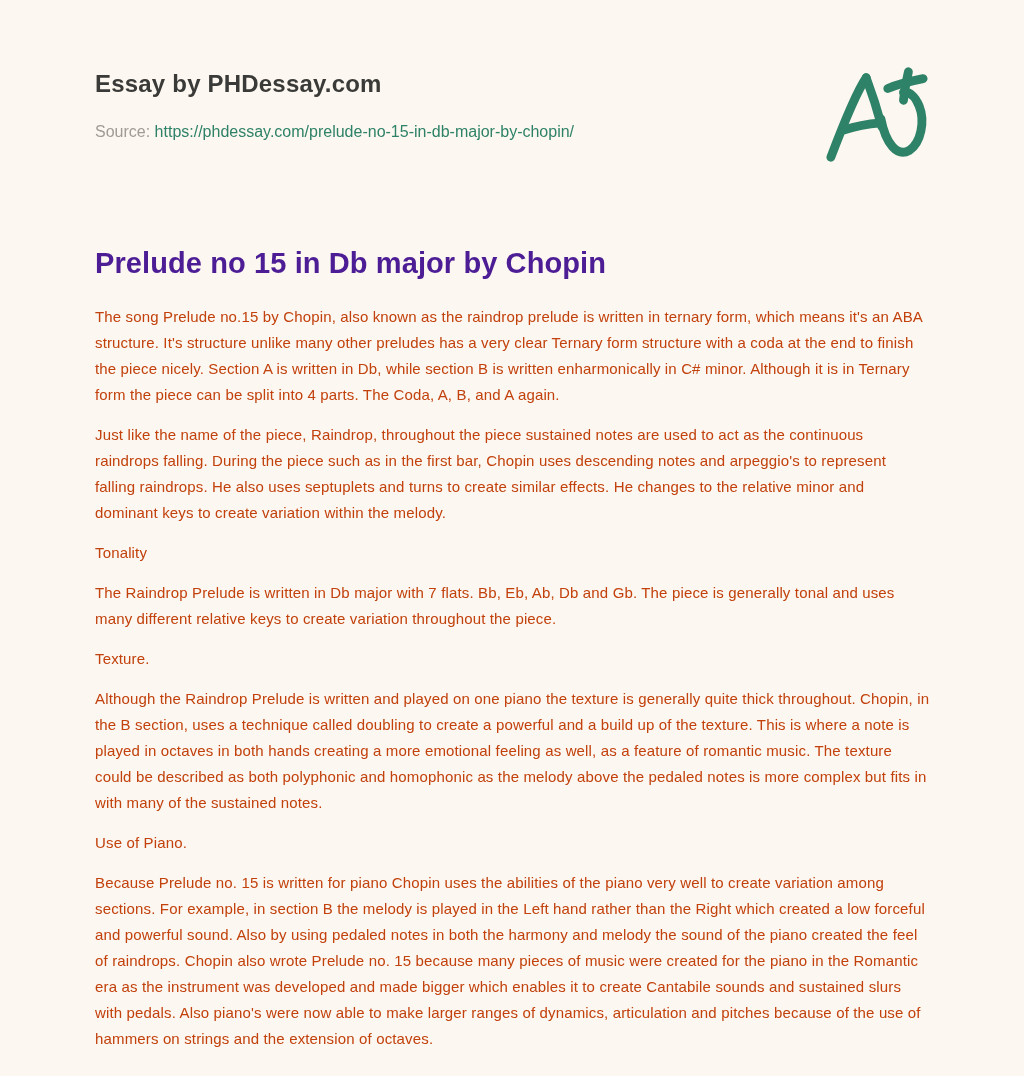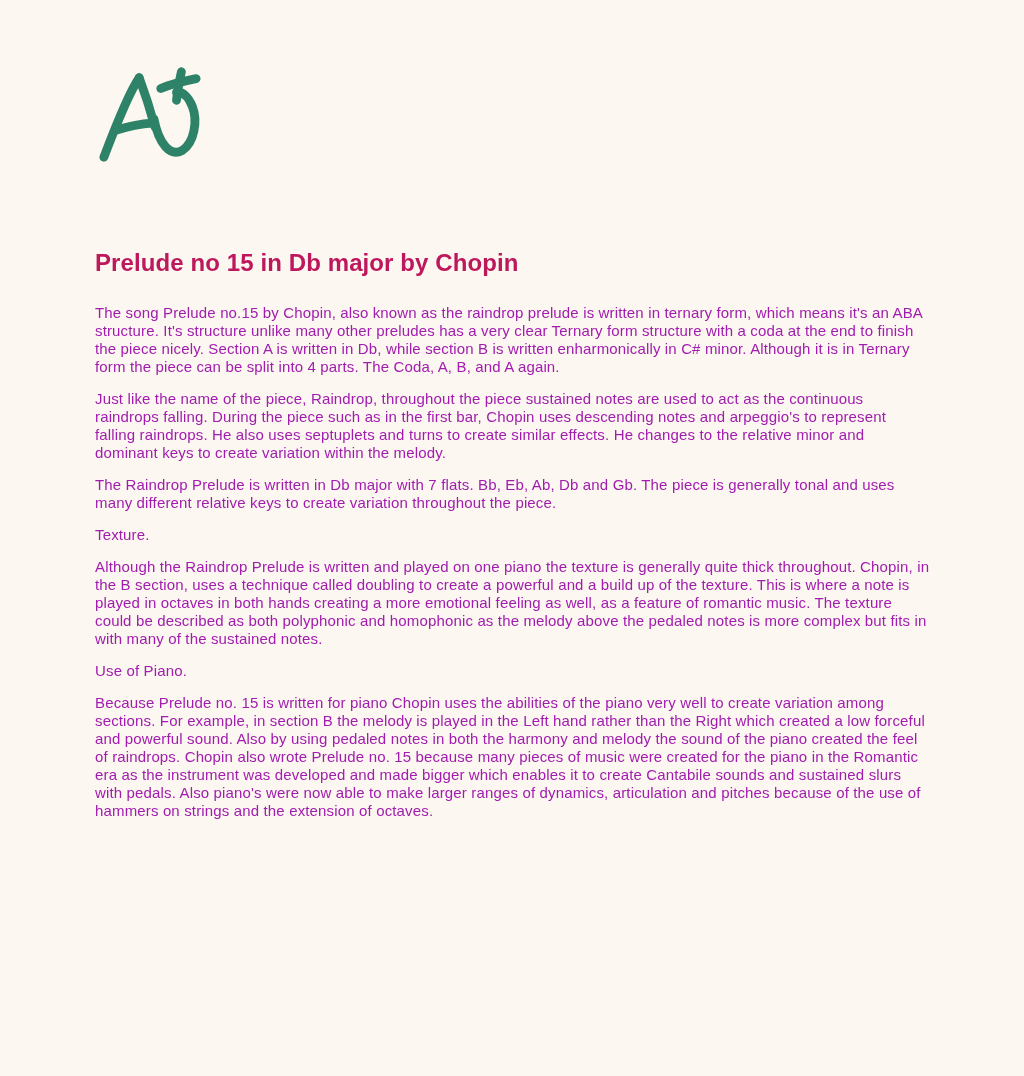--- a/index.html
+++ b/index.html
@@ -42,42 +42,49 @@
   }
   .logo {
     width: 108px;
     height: 102px;
     margin-top: -4px;
     flex: 0 0 auto;
   }
   .logo svg { width: 100%; height: 100%; display: block; }
   .essay-title {
     margin: 78px 0 17px 0;
-    font-size: 24px;
+    font-size: 29px;
     line-height: 38px;
     font-weight: 700;
-    color: #be185d;
+    color: #4c1d95;
     letter-spacing: 0.1px;
   }
   .article-body { margin-top: 22px; }
   .block {
     margin: 0 0 14px 0;
     font-size: 15px;
-    line-height: 18px;
-    color: #a21caf;
+    line-height: 26px;
+    color: #c2410c;
     letter-spacing: 0.15px;
     max-width: 836px;
   }
 </style>
 </head>
 <body>
 
 <div class="page">
 
   <header class="page-header">
+    <div class="header-left">
+      <h1 class="brand-title">Essay by PHDessay.com</h1>
+      <p class="source-line">
+        <span>Source:</span>
+        <a href="#">https://phdessay.com/prelude-no-15-in-db-major-by-chopin/</a>
+      </p>
+    </div>
     <div class="logo">
       <svg viewBox="0 0 110 100" fill="none" xmlns="http://www.w3.org/2000/svg">
         <g stroke="#2e8268" stroke-width="9" stroke-linecap="round" fill="none">
 
           <path d="M 9 93 C 20 64 34 28 45 12"></path>
 
           <path d="M 45 12 C 51 28 57 47 61 62"></path>
 
           <path d="M 23 65 C 35 61 48 59 60 58"></path>
 
@@ -89,20 +96,21 @@
         </g>
       </svg>
     </div>
   </header>
 
   <main>
     <h2 class="essay-title">Prelude no 15 in Db major by Chopin</h2>
     <div class="article-body">
       <p class="block">The song Prelude no.15 by Chopin, also known as the raindrop prelude is written in ternary form, which means it's an ABA structure. It's structure unlike many other preludes has a very clear Ternary form structure with a coda at the end to finish the piece nicely. Section A is written in Db, while section B is written enharmonically in C# minor. Although it is in Ternary form the piece can be split into 4 parts. The Coda, A, B, and A again.</p>
       <p class="block">Just like the name of the piece, Raindrop, throughout the piece sustained notes are used to act as the continuous raindrops falling. During the piece such as in the first bar, Chopin uses descending notes and arpeggio's to represent falling raindrops. He also uses septuplets and turns to create similar effects. He changes to the relative minor and dominant keys to create variation within the melody.</p>
+      <p class="block">Tonality</p>
       <p class="block">The Raindrop Prelude is written in Db major with 7 flats. Bb, Eb, Ab, Db and Gb. The piece is generally tonal and uses many different relative keys to create variation throughout the piece.</p>
       <p class="block">Texture.</p>
       <p class="block">Although the Raindrop Prelude is written and played on one piano the texture is generally quite thick throughout. Chopin, in the B section, uses a technique called doubling to create a powerful and a build up of the texture. This is where a note is played in octaves in both hands creating a more emotional feeling as well, as a feature of romantic music. The texture could be described as both polyphonic and homophonic as the melody above the pedaled notes is more complex but fits in with many of the sustained notes.</p>
       <p class="block">Use of Piano.</p>
       <p class="block">Because Prelude no. 15 is written for piano Chopin uses the abilities of the piano very well to create variation among sections. For example, in section B the melody is played in the Left hand rather than the Right which created a low forceful and powerful sound. Also by using pedaled notes in both the harmony and melody the sound of the piano created the feel of raindrops. Chopin also wrote Prelude no. 15 because many pieces of music were created for the piano in the Romantic era as the instrument was developed and made bigger which enables it to create Cantabile sounds and sustained slurs with pedals. Also piano's were now able to make larger ranges of dynamics, articulation and pitches because of the use of hammers on strings and the extension of octaves.</p>
     </div>
   </main>
 
 </div>
 

